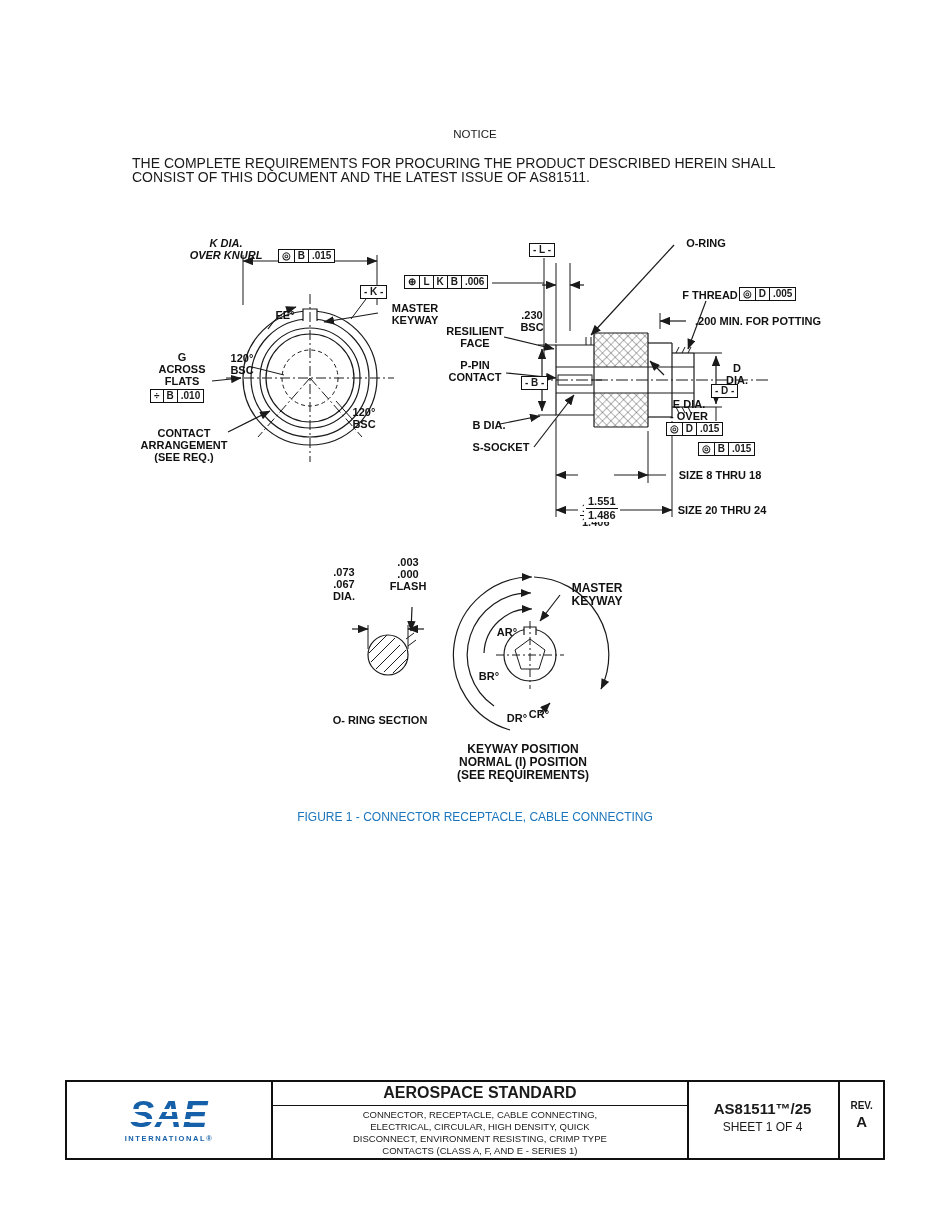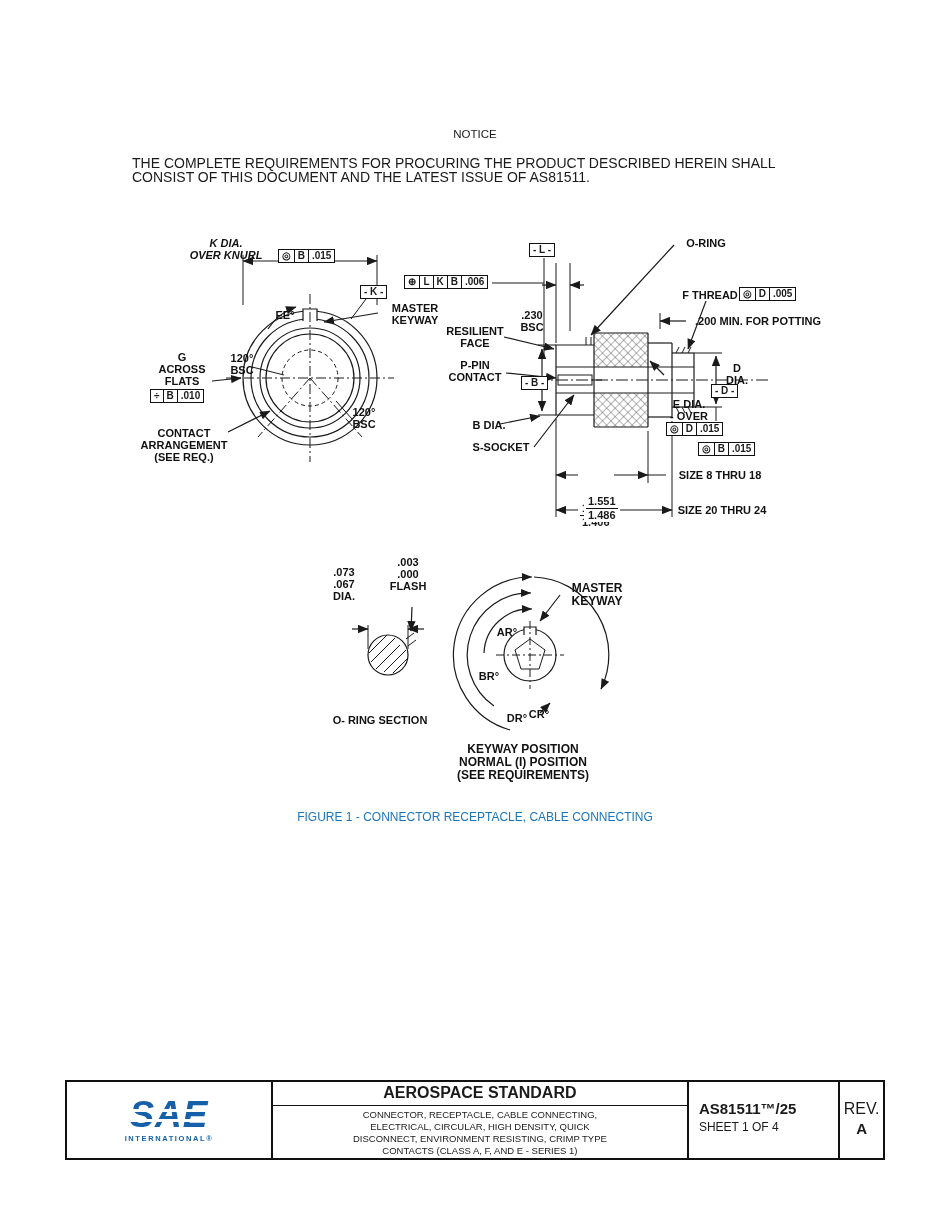--- a/index.html
+++ b/index.html
@@ -22,25 +22,25 @@
   .titleblock{position:absolute;top:1080px;left:65px;width:820px;height:80px;border:2px solid #111;display:flex;box-sizing:border-box;}
   .tb-cell{box-sizing:border-box;height:100%;}
   .tb-logo{width:205px;display:flex;flex-direction:column;align-items:center;justify-content:center;}
   .sae-wrap{position:relative;text-align:center;}
   .sae{font-size:37px;font-weight:bold;font-style:italic;color:#1560a8;line-height:36px;letter-spacing:1px;}
   .sae-stripe{position:absolute;left:-2px;right:-2px;height:2.5px;background:#fff;}
   .sae-sub{font-size:7.5px;font-weight:bold;color:#1560a8;letter-spacing:1.6px;margin-top:1px;}
   .tb-main{width:420px;border-left:2px solid #111;border-right:2px solid #111;}
   .tb-title{font-size:16px;font-weight:bold;text-align:center;padding:2px 0 3px 0;border-bottom:1.5px solid #111;}
   .tb-desc{font-size:9.5px;line-height:12px;text-align:center;padding-top:3px;white-space:pre-line;}
-  .tb-doc{width:150px;padding:18px 12px 0 10px;}
+  .tb-doc{width:150px;padding:18px 12px 0 10px;text-align:center;}
   .tb-num{font-size:15px;font-weight:bold;white-space:nowrap;}
   .tb-sheet{font-size:12px;margin-top:3px;}
   .tb-rev{width:45px;border-left:2px solid #111;text-align:center;padding-top:18px;}
-  .tb-rev-label{font-size:16px;font-weight:normal;}
+  .tb-rev-label{font-size:10px;font-weight:bold;}
   .tb-rev-value{font-size:15px;font-weight:bold;margin-top:2px;}
   .pre{white-space:pre-line;}
 </style>
 </head>
 <body>
 
 <div class="page">
 
   <div class="notice-title">NOTICE</div>
   <div class="notice-body">THE COMPLETE REQUIREMENTS FOR PROCURING THE PRODUCT DESCRIBED HEREIN SHALL CONSIST OF THIS DOCUMENT AND THE LATEST ISSUE OF AS81511.</div>

